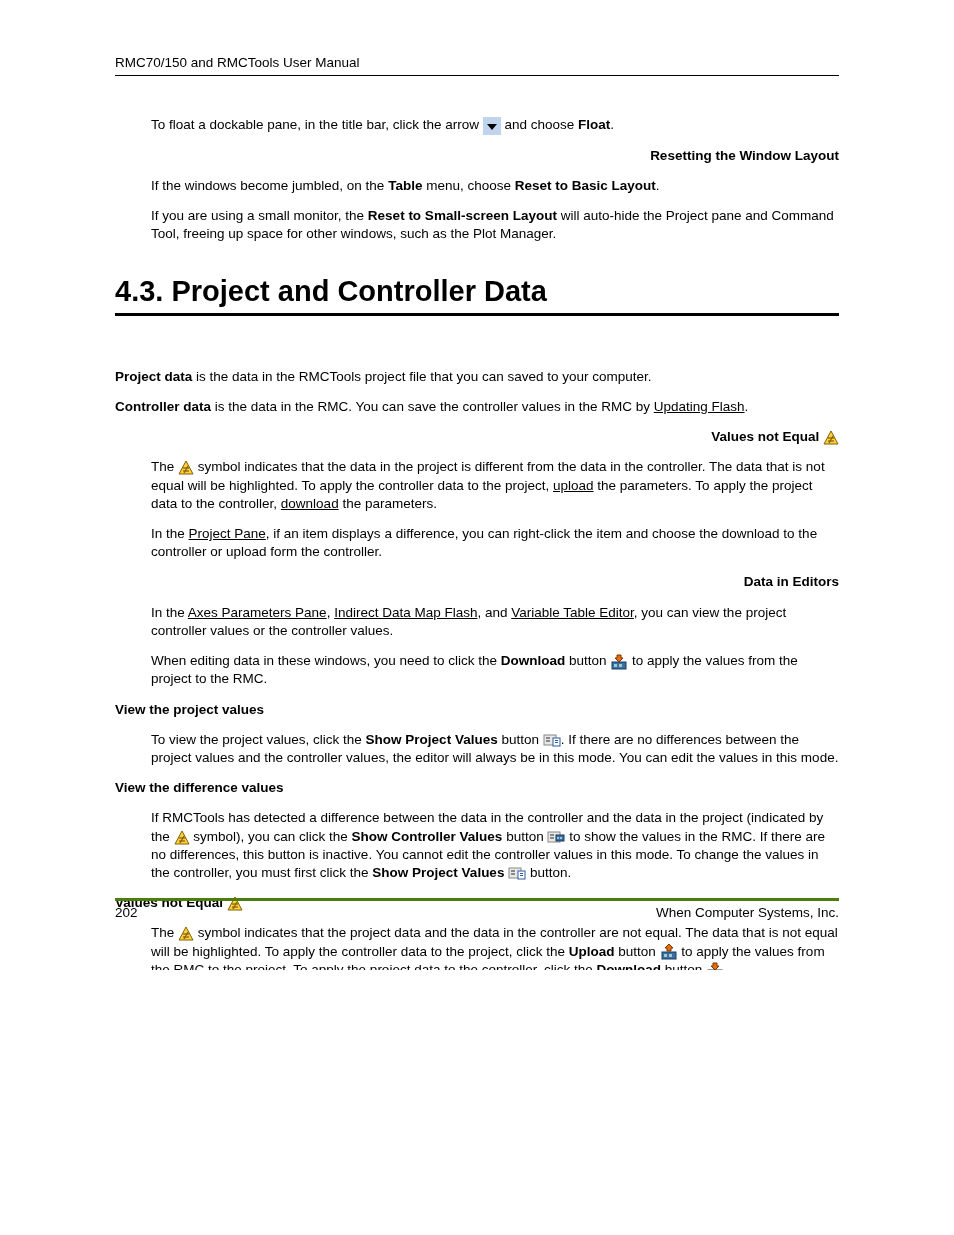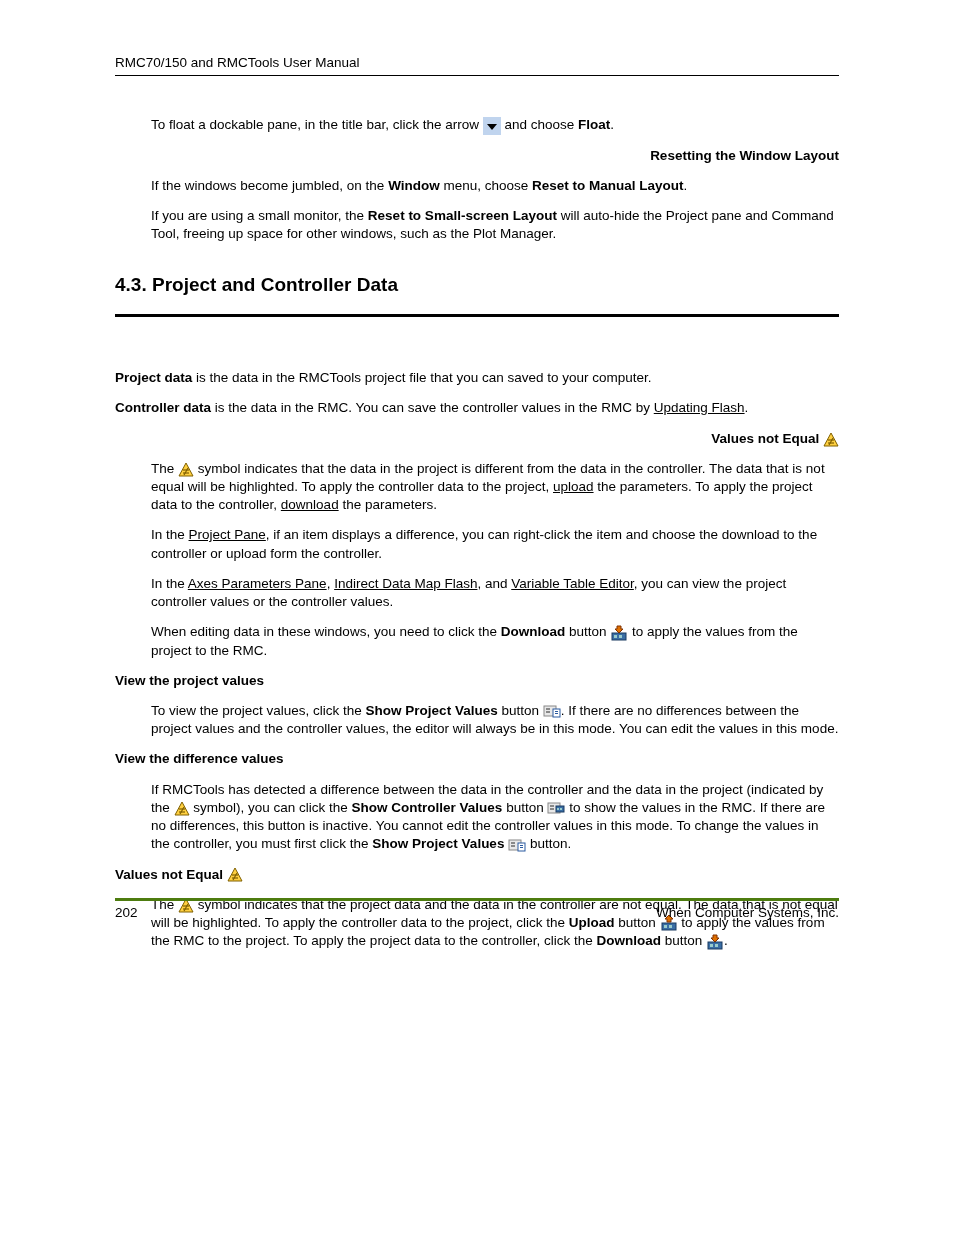--- a/index.html
+++ b/index.html
@@ -31,23 +31,23 @@
     border-top: 3px solid #4d7c0f;
     padding-top: 3px;
     display: flex;
     justify-content: space-between;
   }
   p { margin: 12px 0; }
   .indent1 { margin-left: 36px; }
   h2.section {
     font-family: Verdana, sans-serif;
     font-weight: bold;
-    font-size: 19px;
+    font-size: 29px;
     border-bottom: 3px solid #000;
-    padding-bottom: 17px;
+    padding-bottom: 2px;
     margin: 28px 0 18px 0;
   }
   .subhead {
     font-weight: bold;
     margin: 10px 0 4px 0;
     text-align: right;
   }
   .subsubhead {
     font-weight: bold;
     margin: 12px 0 4px 0;
@@ -111,21 +111,21 @@
 <p class="indent1">
   <span>To float a dockable pane, in the title bar, click the arrow </span>
   <svg class="icon" width="18" height="18">
         <use href="#dropdown-arrow-icon"></use>
       </svg>
   <span> and choose </span><span class="bold">Float</span><span>.</span>
 </p>
 
 <p class="subhead">Resetting the Window Layout</p>
 <p class="indent1">
-  <span>If the windows become jumbled, on the </span><span class="bold">Window</span><span> menu, choose </span><span class="bold">Reset to Manual Layout</span><span>.</span>
+  <span>If the windows become jumbled, on the </span><span class="bold">Table</span><span> menu, choose </span><span class="bold">Reset to Basic Layout</span><span>.</span>
 </p>
 <p class="indent1">
   <span>If you are using a small monitor, the </span><span class="bold">Reset to Small-screen Layout</span><span> will auto-hide the Project pane and Command Tool, freeing up space for other windows, such as the Plot Manager.</span>
 </p>
 
 <h2 class="section sp">4.3. Project and Controller Data</h2>
 
 <div style="height:22px"></div>
 
 <p>
@@ -142,20 +142,21 @@
 </p>
 <p class="indent1">
   <span>The </span><svg class="icon" width="16" height="15">
         <use href="#not-equal-icon"></use>
       </svg><span> symbol indicates that the data in the project is different from the data in the controller. The data that is not equal will be highlighted. To apply the controller data to the project, </span><span class="under">upload</span><span> the parameters. To apply the project data to the controller, </span><span class="under">download</span><span> the parameters.</span>
 </p>
 <p class="indent1">
   <span>In the </span><span class="under">Project Pane</span><span>, if an item displays a difference, you can right-click the item and choose the download to the controller or upload form the controller.</span>
 </p>
 
+<p class="subhead">Data in Editors</p>
 <p class="indent1">
   <span>In the </span><span class="under">Axes Parameters Pane</span><span>, </span><span class="under">Indirect Data Map Flash</span><span>, and </span><span class="under">Variable Table Editor</span><span>, you can view the project controller values or the controller values.</span>
 </p>
 <p class="indent1">
   <span>When editing data in these windows, you need to click the </span><span class="bold">Download</span><span> button </span><svg class="icon" width="18" height="16">
         <use href="#download-icon"></use>
       </svg><span> to apply the values from the project to the RMC.</span>
 </p>
 
 <p class="indent1 subsubhead">View the project values</p>

